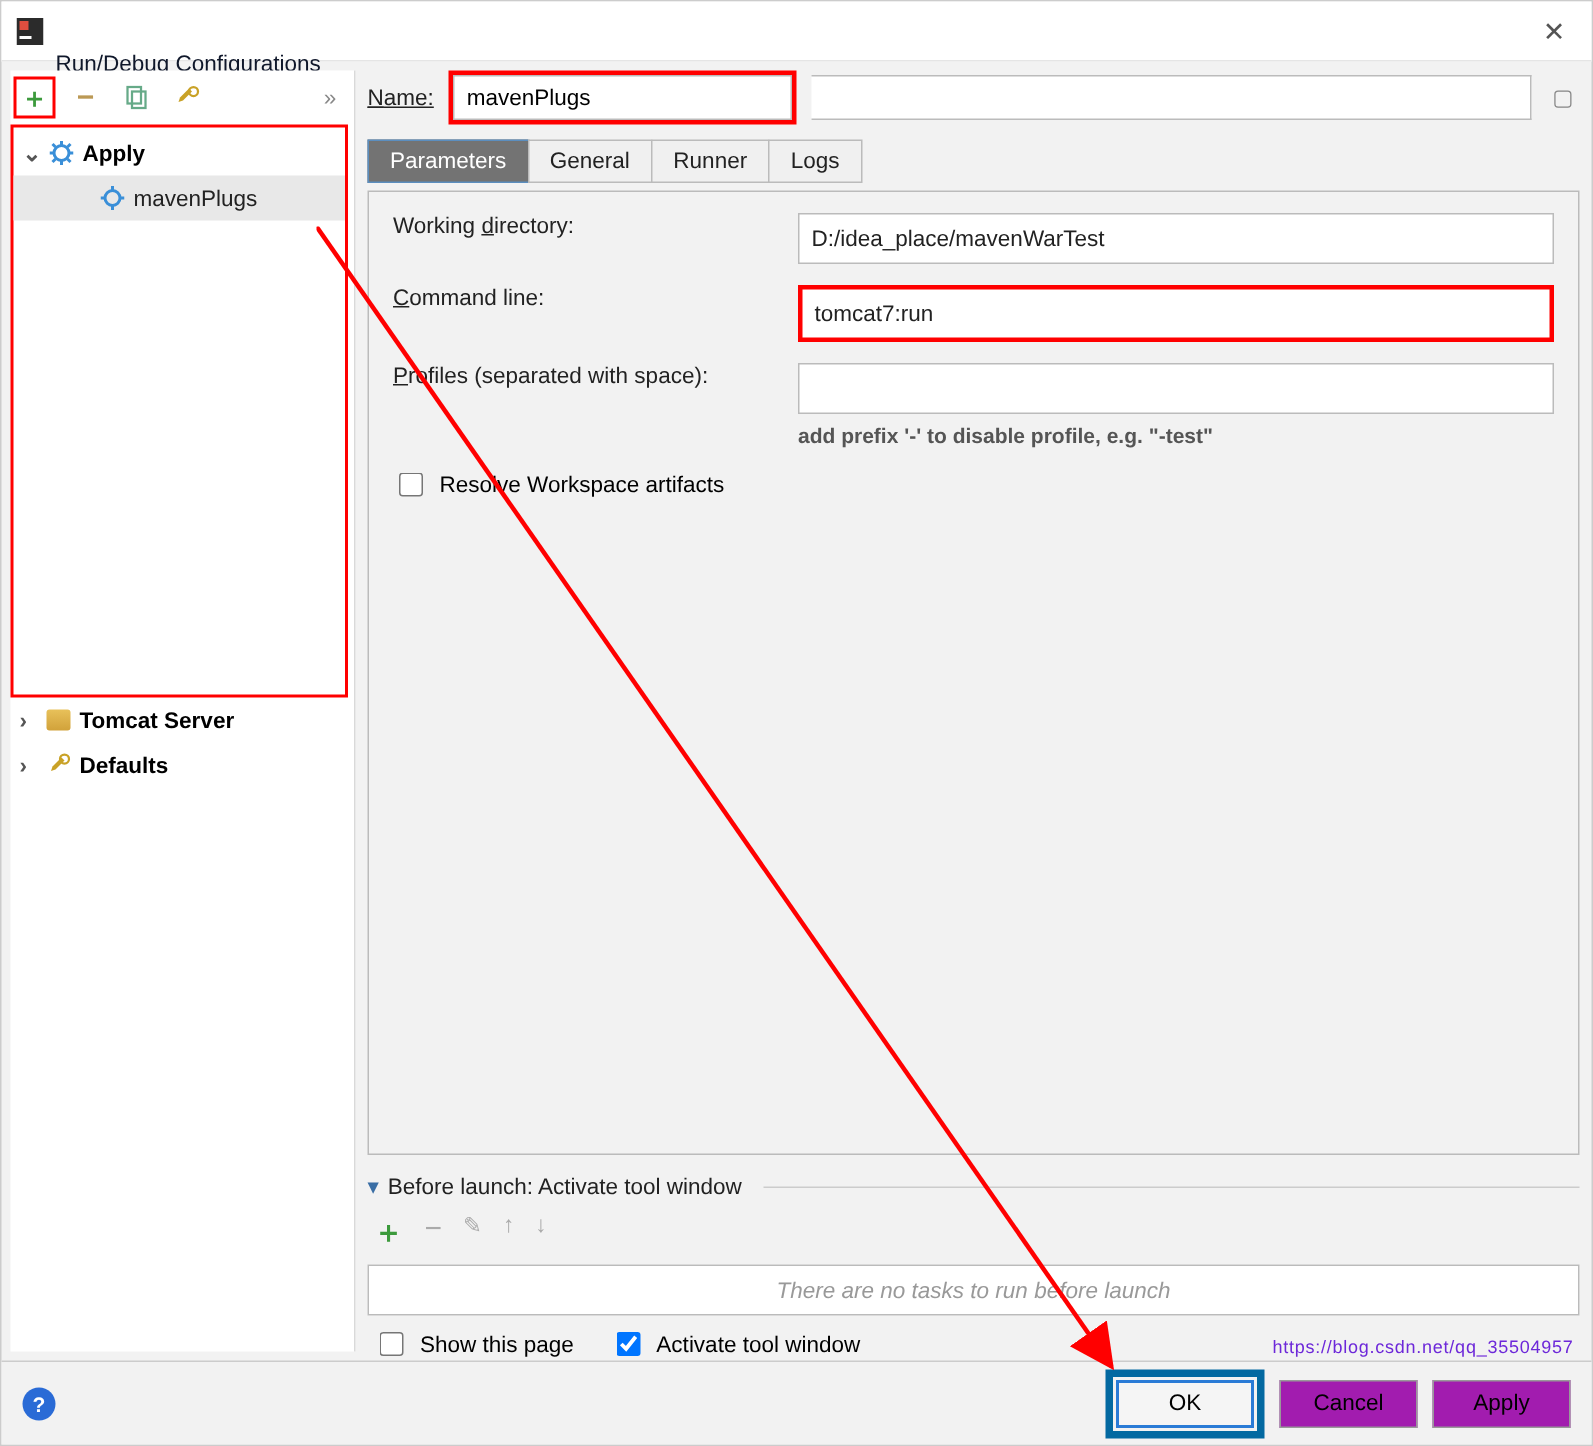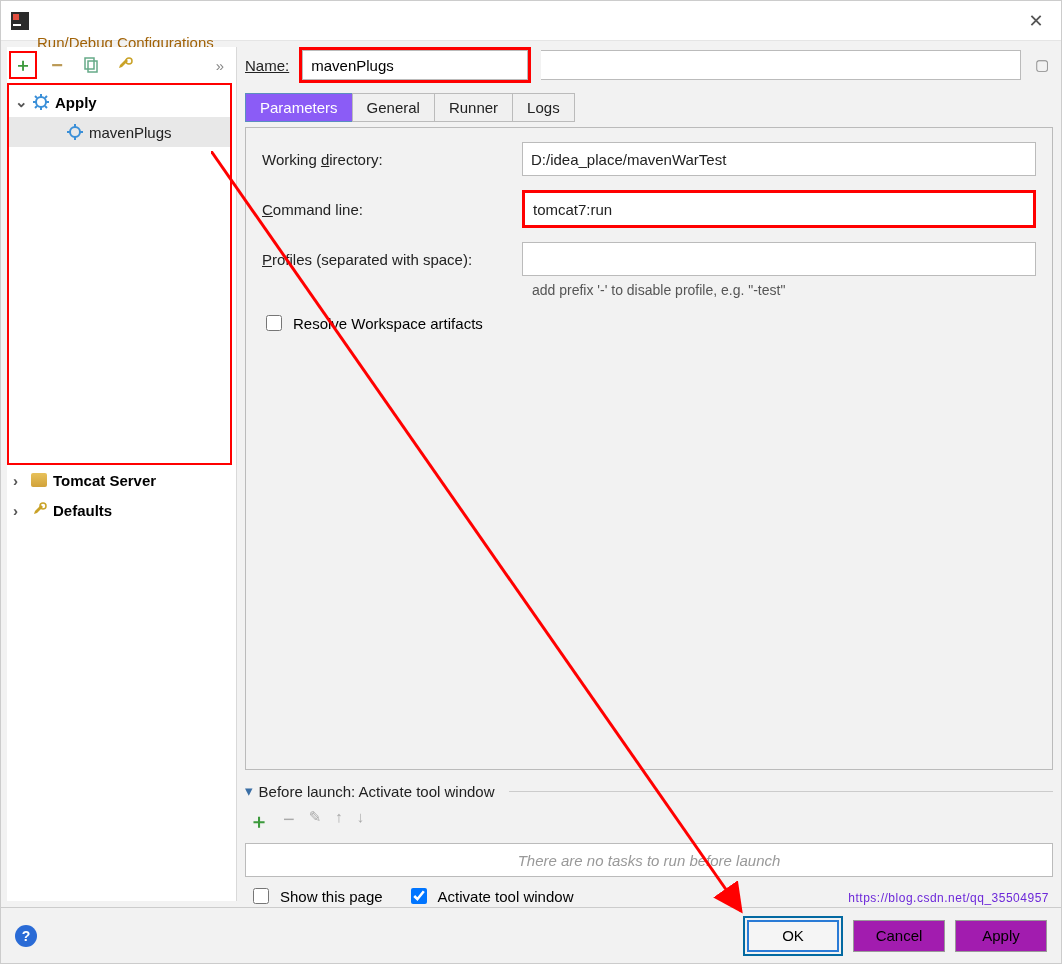--- a/index.html
+++ b/index.html
@@ -1,20 +1,20 @@
 <!DOCTYPE html>
 <html><head>
 <meta charset="utf-8">
 <style>
 * { box-sizing: border-box; font-family: "Segoe UI", Tahoma, sans-serif; font-size: 15px; }
 body { margin: 0; background: #fff; }
 .window { width: 1062px; height: 964px; border: 1px solid #ccc; display: flex; flex-direction: column; background: #f2f2f2; position: relative; }
 .titlebar { height: 40px; display: flex; align-items: center; padding: 0 10px; background: #fff; border-bottom: 1px solid #e5e5e5; }
 .titlebar .app-icon { width: 18px; height: 18px; margin-right: 8px; }
-.titlebar .title { color: #a16207; flex: 1; margin-top: 44px; }
+.titlebar .title { color: #0f172a; flex: 1; margin-top: 44px; }
 .titlebar .close { color: #555; font-size: 18px; width: 30px; text-align: center; cursor: pointer; }
 .body { flex: 1; display: flex; overflow: hidden; }
 .sidebar { width: 230px; background: #fff; border-right: 1px solid #d9d9d9; display: flex; flex-direction: column; margin: 6px 0 6px 6px; }
 .sidebar-toolbar { height: 36px; display: flex; align-items: center; gap: 6px; padding: 0 2px; }
 .tbtn { width: 28px; height: 28px; display: flex; align-items: center; justify-content: center; cursor: pointer; color: #555; }
 .tbtn.add { border: 2px solid #ff0000; color: #3c9a3c; font-weight: bold; font-size: 18px; }
 .tbtn.minus { color: #b95; font-size: 20px; font-weight: bold; }
 .chevrons { margin-left: auto; color: #888; }
 .tree { flex: 1; padding-top: 2px; border: 2px solid #ff0000; border-top: 2px solid #ff0000; margin-right: 4px; }
 .tree-node { display: flex; align-items: center; height: 30px; padding-left: 6px; gap: 6px; cursor: pointer; }
@@ -29,43 +29,43 @@
 .content { flex: 1; display: flex; flex-direction: column; padding: 6px 8px 0 8px; gap: 6px; position: relative; }
 .name-row { display: flex; align-items: center; gap: 10px; height: 36px; }
 .name-row label { color: #222; text-decoration: underline; }
 .name-row label .u { text-decoration: underline; }
 .name-row input { flex: 1; height: 30px; border: 1px solid #bbb; background: #fff; padding: 0 8px; }
 .name-row .name-box { border: 3px solid #ff0000; padding: 0; }
 .name-row .name-box input { border: 1px solid #bbb; width: 226px; }
 .name-row .rest-input { height: 30px; border: 1px solid #bbb; border-left: none; flex: 1; background: #fff; }
 .tabs { display: flex; align-items: flex-end; height: 32px; }
 .tab { padding: 5px 14px; border: 1px solid #bbb; background: #f0f0f0; margin-right: -1px; cursor: pointer; position: relative; top: 1px; color: #222; }
-.tab.active { background: #8b5cf6; color: #fff; border-color: #5b8ebf; }
+.tab.active { background: #737373; color: #fff; border-color: #5b8ebf; }
 .panel { flex: 1; border: 1px solid #bbb; background: #f2f2f2; padding: 14px 16px; display: flex; flex-direction: column; gap: 14px; overflow: hidden; }
-.form-row { display: flex; align-items: center; }
+.form-row { display: flex; gap: 10px; }
 .form-row label { width: 260px; color: #222; }
 .form-row label .u { text-decoration: underline; }
 .form-row .field { flex: 1; height: 28px; border: 1px solid #bbb; background: #fff; padding: 16px 8px; display: flex; align-items: center; color: #222; }
 .form-row .field.highlight { border: 3px solid #ff0000; }
-.hint { margin-left: 270px; color: #555; font-size: 14px; margin-top: -8px; }
+.hint { margin-left: 270px; color: #555; font-size: 14px; margin-top: -8px; font-weight: bold; }
 .checkbox-row { display: flex; align-items: center; gap: 8px; }
 .checkbox-row input[type=checkbox] { width: 16px; height: 16px; }
 .before-launch { margin-top: 6px; }
 .bl-header { display: flex; align-items: center; gap: 6px; color: #222; }
 .bl-header .tri { color: #3a6ea5; }
 .bl-header .line { flex: 1; height: 1px; background: #ccc; margin-left: 8px; }
 .bl-toolbar { display: flex; gap: 14px; padding: 8px 4px; color: #aaa; }
 .bl-toolbar .add { color: #3c9a3c; }
 .bl-list { height: 34px; border: 1px solid #bbb; background: #fff; display: flex; align-items: center; justify-content: center; color: #999; font-style: italic; }
 .bl-checks { display: flex; gap: 24px; padding: 8px 0 0 4px; align-items: center; }
 .footer { height: 56px; border-top: 1px solid #ccc; display: flex; align-items: center; padding: 0 14px; gap: 10px; background: #f2f2f2; position: relative; }
 .footer .help { width: 22px; height: 22px; border-radius: 50%; background: #2a6bd6; color: #fff; display: flex; align-items: center; justify-content: center; font-weight: bold; font-size: 14px; }
 .footer .spacer { flex: 1; }
 .footer button { width: 92px; height: 32px; border: 1px solid #999; background: #a21caf; cursor: pointer; }
-.footer .ok-wrap { border: 2px solid #0369a1; padding: 2px; }
+.footer .ok-wrap { border: 5px solid #0369a1; padding: 2px; }
 .footer button.ok { border: 2px solid #2a7bd6; background: #f5f5f5; width: 92px; }
 .tomcat-icon { display: inline-block; width: 16px; height: 14px; background: linear-gradient(#e8c15a,#d1a23a); border-radius: 2px; position: relative; }
 svg { display: block; }
 .red-arrow { position: absolute; left: 210px; top: 150px; pointer-events: none; z-index: 50; }
 .watermark { position: absolute; right: 12px; bottom: 58px; color: #6d28d9; font-size: 12px; letter-spacing: 0.5px; pointer-events: none; }
 </style>
 </head>
 <body>
 
 <div class="window">

